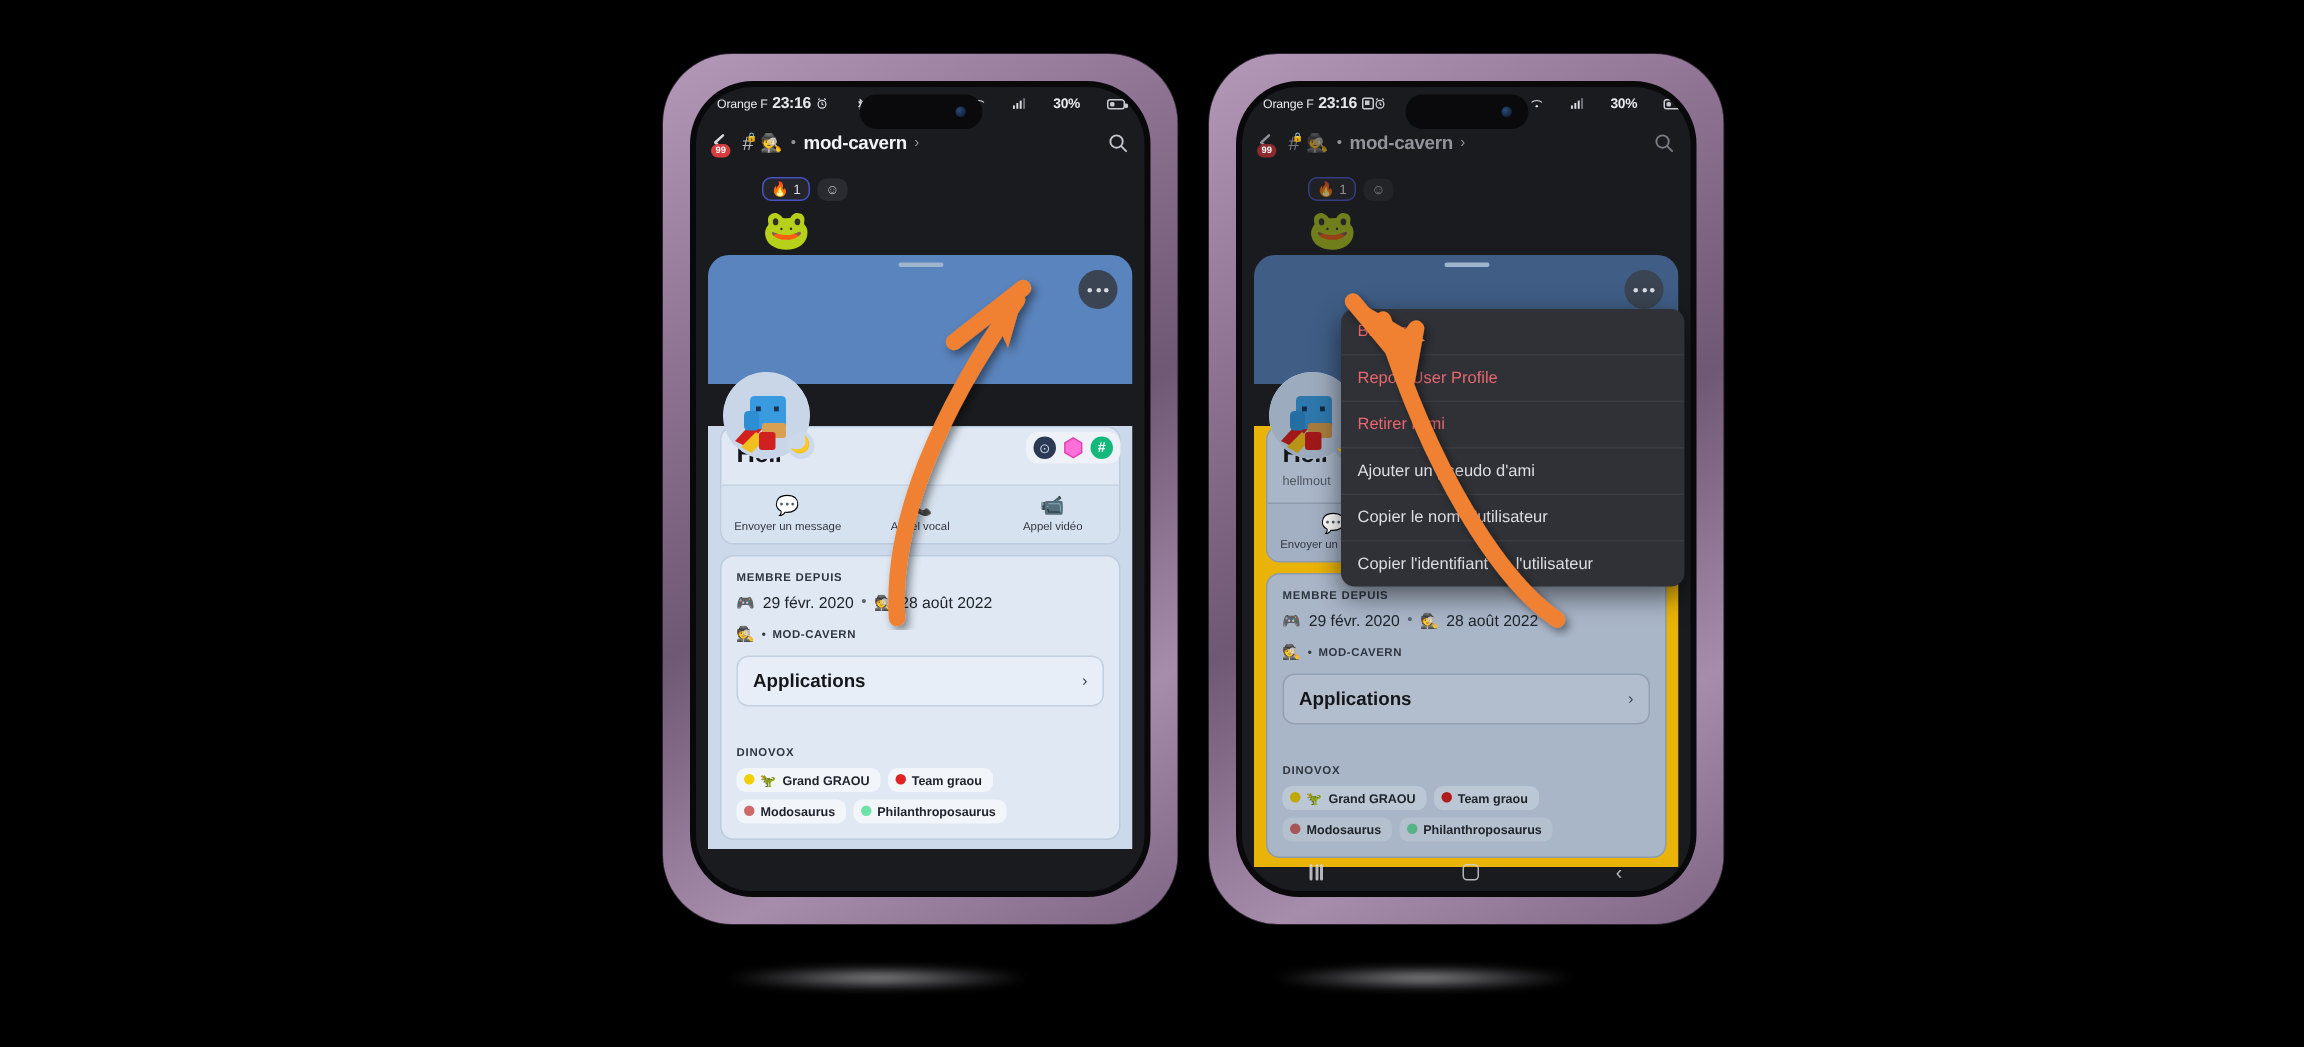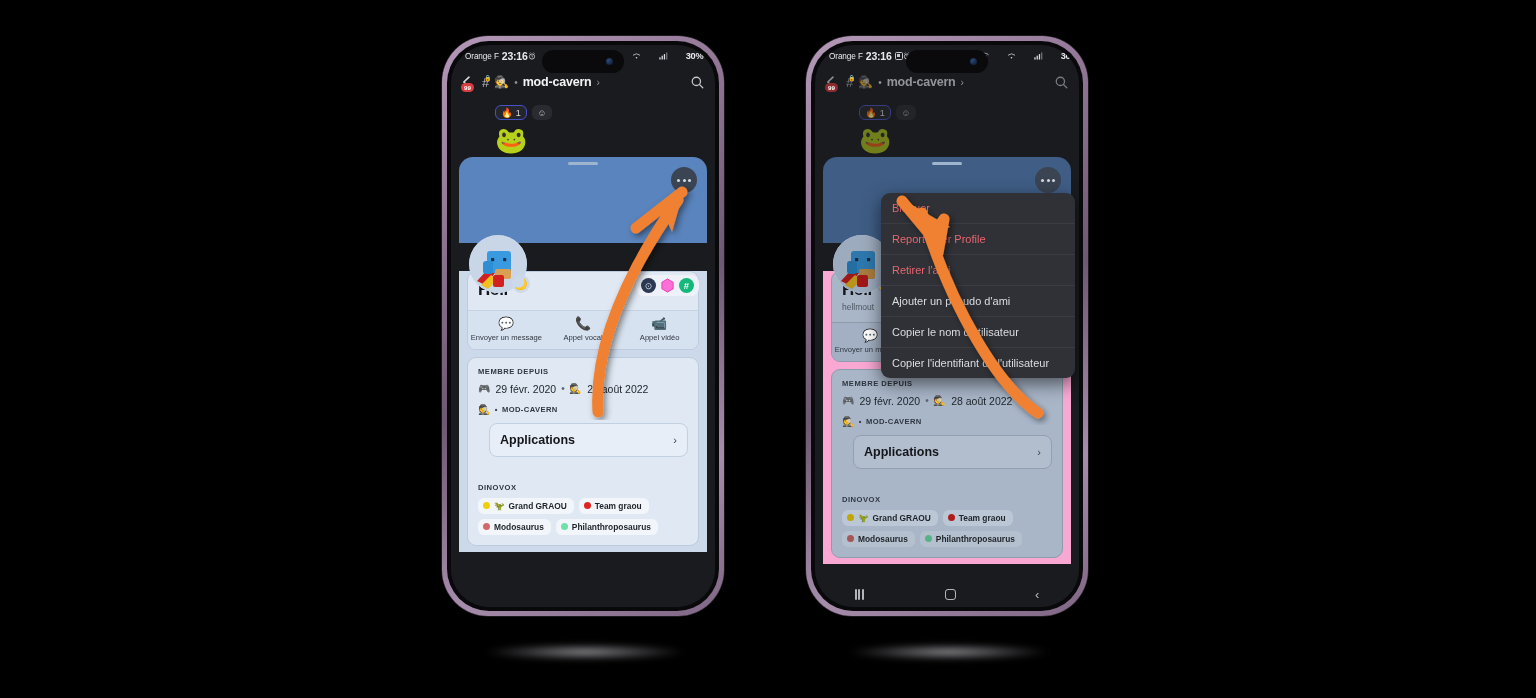--- a/index.html
+++ b/index.html
@@ -8,24 +8,24 @@
     background: #000;
     font-family: "Liberation Sans", sans-serif;
     overflow: hidden;
     position: relative;
   }
   .stage { position: absolute; inset: 0; }
 
   
   .phone {
     position: absolute;
-    width: 282px; height: 580px;
+    width: 343px; height: 580px;
     border-radius: 46px;
     background: linear-gradient(150deg,#b49ab8 0%,#8d7391 28%,#6f5873 52%,#a78dac 78%,#7e6583 100%);
-    padding: 5px;
+    padding: 18px;
     box-shadow: 0 0 0 0.5px #3a2f3d;
   }
   .phone.left  { left: 442px; top: 36px; }
   .phone.right { left: 806px; top: 36px; }
 
   .bezel {
     width: 100%; height: 100%;
     background: #09090b;
     border-radius: 42px;
     padding: 4px;
@@ -206,21 +206,21 @@
   }
   .sectitle { font-size: 7.6px; font-weight: 700; letter-spacing: .5px; color: #2f3640; }
   .daterow { display:flex; align-items:center; gap: 5px; margin-top: 7px; font-size: 10.5px; color: #1d2329; }
   .dg { font-size: 10px; }
   .sep { color: #5b6672; font-size: 10px; }
   .serverrow { display:flex; align-items:center; gap: 4px; margin-top: 9px; font-size: 7.6px; font-weight: 700; letter-spacing:.4px; color: #2f3640; }
   .apps {
     margin-top: 8px; background: #e7eef7;
     border: 1px solid #c3d0e0; border-radius: 8px;
     padding: 9px 10px;
-    display: flex; align-items: center; justify-content: space-between; margin-left: 11px;
+    display: flex; align-items: center; justify-content: space-between;
   }
   .apps .t { font-size: 12.5px; font-weight: 700; color: #14161a; }
   .apps .c { font-size: 11px; color: #3a424d; }
   .rolesec { margin-top: 26px; }
   .rolewrap { display: flex; flex-wrap: wrap; gap: 5px; margin-top: 6px; }
   .roletag {
     background: #f2f6fb; border-radius: 6px;
     padding: 3px 7px 3px 5px;
     display: flex; align-items: center; gap: 4px;
     font-size: 8.4px; font-weight: 700; color: #1d2329;
@@ -527,21 +527,21 @@
 
         <div class="sheet">
           <div class="grabber"></div>
           <div class="banner" style="background:#3f5d85">
             <div class="moreBtn">
                 <i></i>
                 <i></i>
                 <i></i>
               </div>
           </div>
-          <div class="cardbody" style="background:#f9a8d4">
+          <div class="cardbody" style="background:#eab308">
             <div class="avatarwrap">
               <div class="avatar">
                 <svg width="58" height="58" viewBox="0 0 58 58">
                   <circle cx="29" cy="29" r="29" fill="#9dabbe"></circle>
                   <path d="M8 46 L20 33 L26 38 L16 50 Z" fill="#a01818"></path>
                   <path d="M12 50 L22 40 L28 45 L19 54 Z" fill="#b89418"></path>
                   <rect x="18" y="16" width="24" height="22" rx="3" fill="#2e78ad"></rect>
                   <rect x="14" y="26" width="10" height="13" rx="3" fill="#246ea3"></rect>
                   <rect x="26" y="34" width="16" height="10" rx="2" fill="#a87c3e"></rect>
                   <rect x="24" y="40" width="11" height="12" rx="2" fill="#a01818"></rect>

